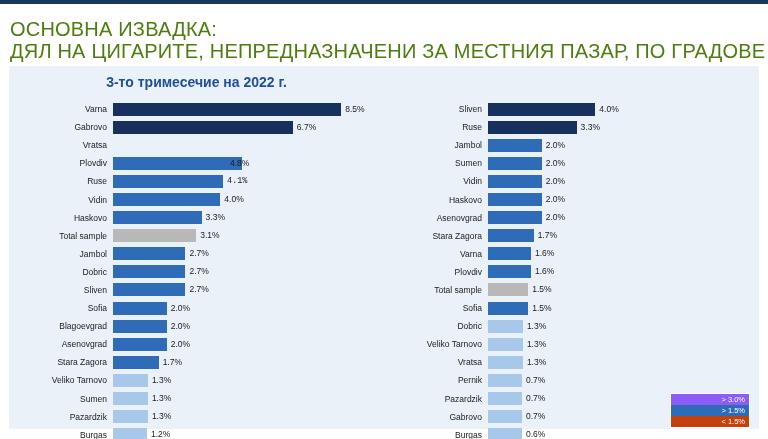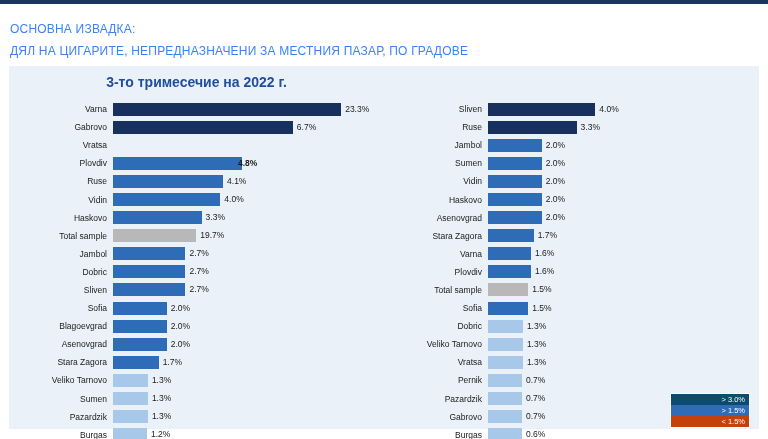--- a/index.html
+++ b/index.html
@@ -28,22 +28,22 @@
     height: 4px;
     background: #1b365d;
   }
   .title-block {
     position: absolute;
     left: 10px;
     top: 18px;
     width: 740px;
   }
   .title-line {
-    color: #3b82f6;
-    font-size: 12px;
+    color: #4d7c0f;
+    font-size: 20px;
     line-height: 22px;
     letter-spacing: 0.2px;
     white-space: nowrap;
   }
   .panels {
     position: absolute;
     left: 9px;
     top: 66px;
     width: 750px;
     height: 363px;
@@ -139,66 +139,66 @@
 
   <div class="panels">
 
     <div class="panel panel-left">
       <div class="panel-title">3-то тримесечие на 2022 г.</div>
       <div class="rows" id="rows-0">
           <div class="row">
             <div class="row-label">Varna</div>
             <div class="bar-area">
               <div class="bar" style="width: 228.158px; background: rgb(23, 48, 94);"></div>
-              <div class="bar-value" style="left: 232.158px;">23.3%</div>
+              <div class="bar-value" style="left: 232.158px;">8.5%</div>
             </div>
           </div>
           <div class="row">
             <div class="row-label">Gabrovo</div>
             <div class="bar-area">
               <div class="bar" style="width: 179.842px; background: rgb(23, 48, 94);"></div>
               <div class="bar-value" style="left: 183.842px;">6.7%</div>
             </div>
           </div>
           <div class="row">
             <div class="row-label">Vratsa</div>
           </div>
           <div class="row">
             <div class="row-label">Plovdiv</div>
             <div class="bar-area">
               <div class="bar" style="width: 128.842px; background: rgb(46, 108, 184);"></div>
-              <div class="bar-value" style="left: 125px; font-weight: bold;">4.8%</div>
+              <div class="bar-value" style="left: 117px;">4.8%</div>
             </div>
           </div>
           <div class="row">
             <div class="row-label">Ruse</div>
             <div class="bar-area">
               <div class="bar" style="width: 110.053px; background: rgb(46, 108, 184);"></div>
-              <div class="bar-value" style="left: 114.053px;">4.1%</div>
+              <div class="bar-value" style="left: 114.053px; font-family: Liberation Mono, monospace;">4.1%</div>
             </div>
           </div>
           <div class="row">
             <div class="row-label">Vidin</div>
             <div class="bar-area">
               <div class="bar" style="width: 107.368px; background: rgb(46, 108, 184);"></div>
               <div class="bar-value" style="left: 111.368px;">4.0%</div>
             </div>
           </div>
           <div class="row">
             <div class="row-label">Haskovo</div>
             <div class="bar-area">
               <div class="bar" style="width: 88.5789px; background: rgb(46, 108, 184);"></div>
               <div class="bar-value" style="left: 92.5789px;">3.3%</div>
             </div>
           </div>
           <div class="row">
             <div class="row-label">Total sample</div>
             <div class="bar-area">
               <div class="bar" style="width: 83.2105px; background: rgb(184, 184, 184);"></div>
-              <div class="bar-value" style="left: 87.2105px;">19.7%</div>
+              <div class="bar-value" style="left: 87.2105px;">3.1%</div>
             </div>
           </div>
           <div class="row">
             <div class="row-label">Jambol</div>
             <div class="bar-area">
               <div class="bar" style="width: 72.4737px; background: rgb(46, 108, 184);"></div>
               <div class="bar-value" style="left: 76.4737px;">2.7%</div>
             </div>
           </div>
           <div class="row">
@@ -406,19 +406,19 @@
             <div class="row-label">Burgas</div>
             <div class="bar-area">
               <div class="bar" style="width: 34px; background: rgb(168, 200, 234);"></div>
               <div class="bar-value" style="left: 38px;">0.6%</div>
             </div>
           </div>
         </div>
     </div>
 
     <div class="legend" id="legend">
-        <div class="legend-item" style="background: #0c4a6e;">&gt; 3.0%</div>
+        <div class="legend-item" style="background: #8b5cf6;">&gt; 3.0%</div>
         <div class="legend-item" style="background: rgb(46, 108, 184);">&gt; 1.5%</div>
         <div class="legend-item" style="background: #c2410c;">&lt; 1.5%</div>
       </div>
 
   </div>
 </div>
 
 </body></html>

